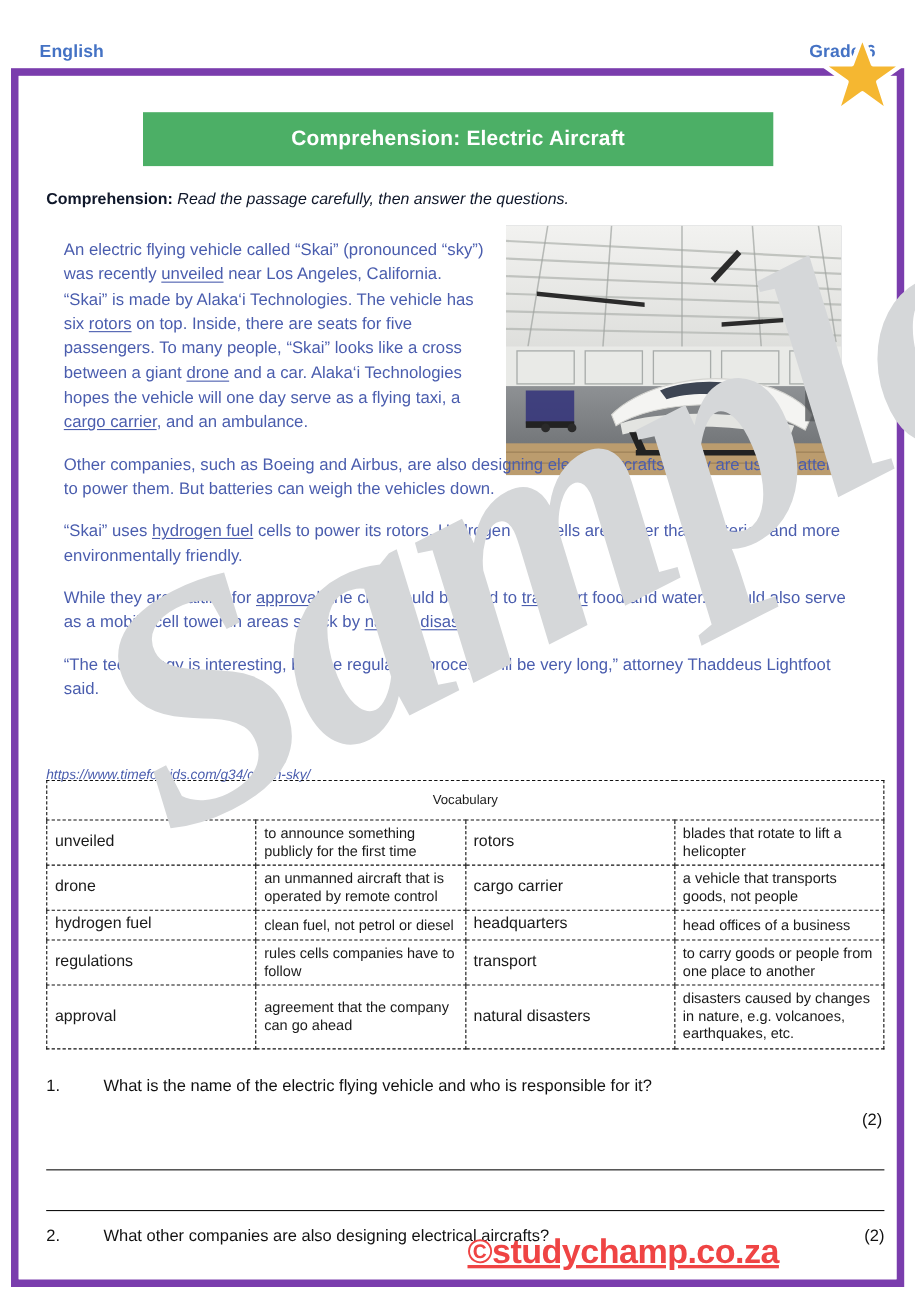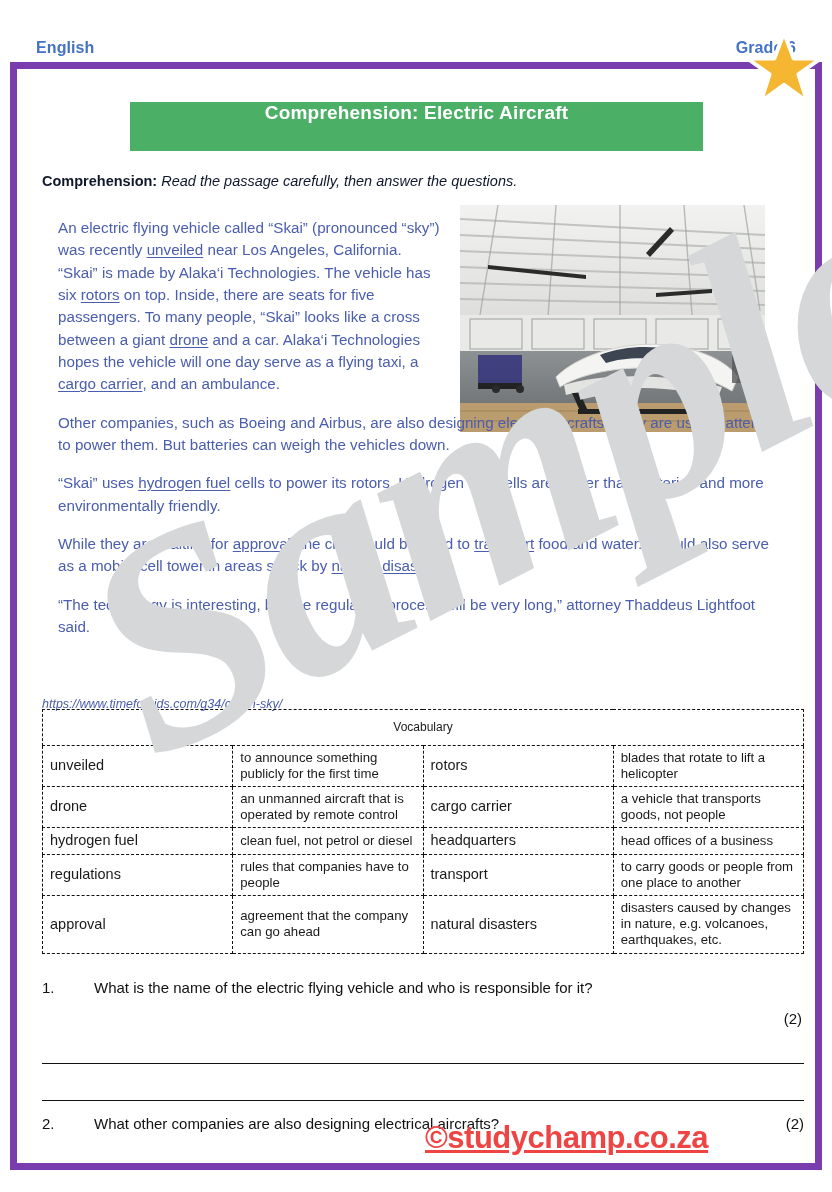--- a/index.html
+++ b/index.html
@@ -66,20 +66,21 @@
 
   
   .title-banner {
     position: absolute;
     left: 113px;
     top: 33px;
     width: 573px;
     height: 49px;
     background: #4CAF66;
     display: flex;
+    align-items: center;
     justify-content: center;
   }
   .title-banner-text {
     color: #ffffff;
     font-weight: bold;
     font-size: 19px;
     letter-spacing: 0.2px;
   }
 
   
@@ -345,21 +346,21 @@
           <td class="vc-def2">a vehicle that transports goods, not people</td>
         </tr>
         <tr>
           <td class="vc-term">hydrogen fuel</td>
           <td class="vc-def">clean fuel, not petrol or diesel</td>
           <td class="vc-term2">headquarters</td>
           <td class="vc-def2">head offices of a business</td>
         </tr>
         <tr>
           <td class="vc-term">regulations</td>
-          <td class="vc-def">rules that companies have to people</td>
+          <td class="vc-def">rules cells companies have to follow</td>
           <td class="vc-term2">transport</td>
           <td class="vc-def2">to carry goods or people from one place to another</td>
         </tr>
         <tr>
           <td class="vc-term">approval</td>
           <td class="vc-def">agreement that the company can go ahead</td>
           <td class="vc-term2">natural disasters</td>
           <td class="vc-def2">disasters caused by changes in nature, e.g. volcanoes, earthquakes, etc.</td>
         </tr>
       </tbody>

